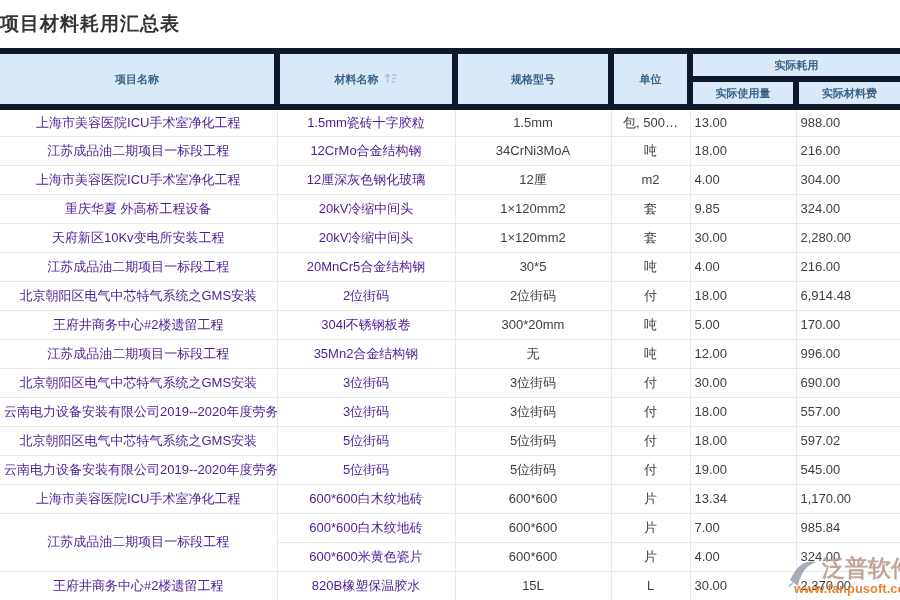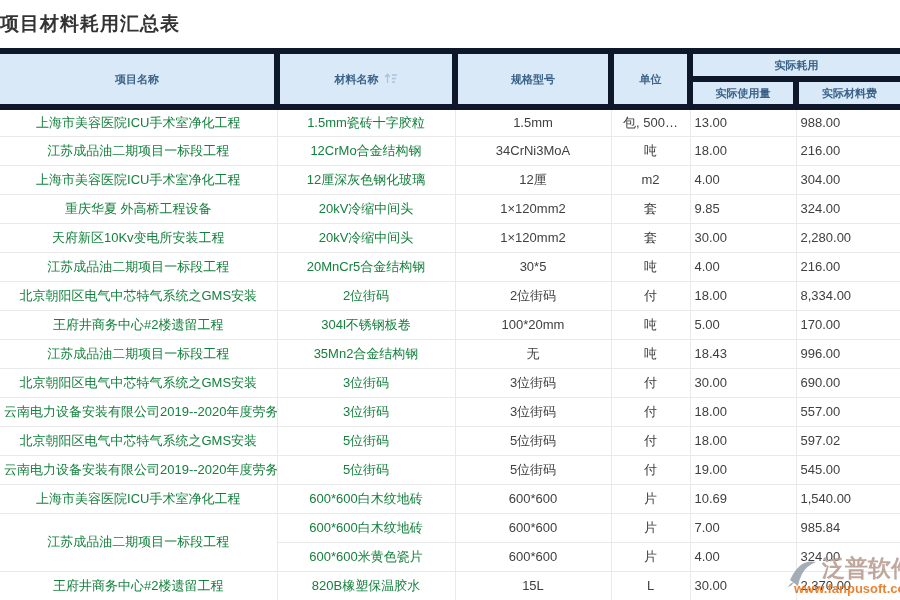--- a/index.html
+++ b/index.html
@@ -46,21 +46,21 @@
     font-size: 13px;
     color: #404040;
     border: 1px solid #e9e9e9;
     text-align: center;
     padding: 0 4px;
     white-space: nowrap;
     overflow: hidden;
   }
   tbody tr td:first-child { border-left: none; }
   tbody tr td:last-child { border-right: none; }
-  td.link { color: #15803d; cursor: pointer; }
+  td.link { color: #4c1d95; cursor: pointer; }
   td.num { text-align: left; padding-right: 9px; }
   .sort-icon { vertical-align: -1px; margin-left: 5px; }
   
   .watermark {
     position: absolute;
     left: 780px;
     top: 550px;
     width: 140px;
     height: 50px;
     pointer-events: none;
@@ -168,36 +168,36 @@
         <td class="">吨</td>
         <td class="num">4.00</td>
         <td class="num">216.00</td>
       </tr>
       <tr>
         <td class="link">北京朝阳区电气中芯特气系统之GMS安装</td>
         <td class="link">2位街码</td>
         <td class="">2位街码</td>
         <td class="">付</td>
         <td class="num">18.00</td>
-        <td class="num">8,334.00</td>
+        <td class="num">6,914.48</td>
       </tr>
       <tr>
         <td class="link">王府井商务中心#2楼遗留工程</td>
         <td class="link">304l不锈钢板卷</td>
-        <td class="">100*20mm</td>
+        <td class="">300*20mm</td>
         <td class="">吨</td>
         <td class="num">5.00</td>
         <td class="num">170.00</td>
       </tr>
       <tr>
         <td class="link">江苏成品油二期项目一标段工程</td>
         <td class="link">35Mn2合金结构钢</td>
         <td class="">无</td>
         <td class="">吨</td>
-        <td class="num">18.43</td>
+        <td class="num">12.00</td>
         <td class="num">996.00</td>
       </tr>
       <tr>
         <td class="link">北京朝阳区电气中芯特气系统之GMS安装</td>
         <td class="link">3位街码</td>
         <td class="">3位街码</td>
         <td class="">付</td>
         <td class="num">30.00</td>
         <td class="num">690.00</td>
       </tr>
@@ -223,22 +223,22 @@
         <td class="">5位街码</td>
         <td class="">付</td>
         <td class="num">19.00</td>
         <td class="num">545.00</td>
       </tr>
       <tr>
         <td class="link">上海市美容医院ICU手术室净化工程</td>
         <td class="link">600*600白木纹地砖</td>
         <td class="">600*600</td>
         <td class="">片</td>
-        <td class="num">10.69</td>
-        <td class="num">1,540.00</td>
+        <td class="num">13.34</td>
+        <td class="num">1,170.00</td>
       </tr>
       <tr>
         <td class="link" rowspan="2">江苏成品油二期项目一标段工程</td>
         <td class="link">600*600白木纹地砖</td>
         <td class="">600*600</td>
         <td class="">片</td>
         <td class="num">7.00</td>
         <td class="num">985.84</td>
       </tr>
       <tr>

